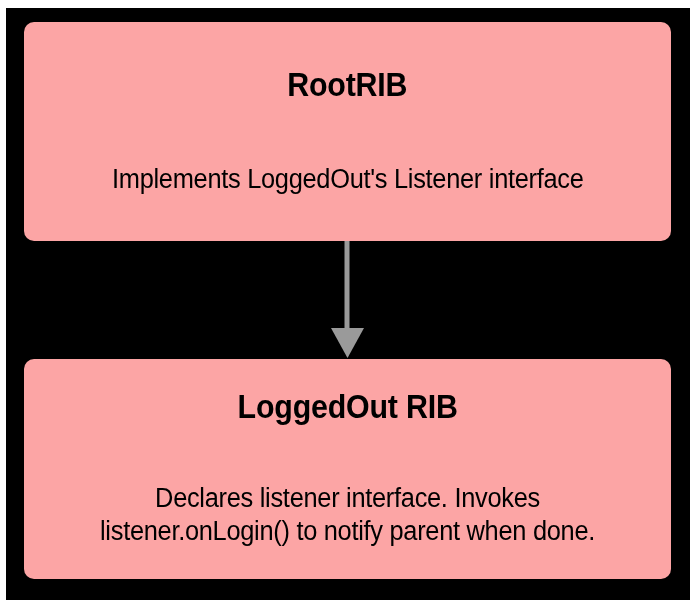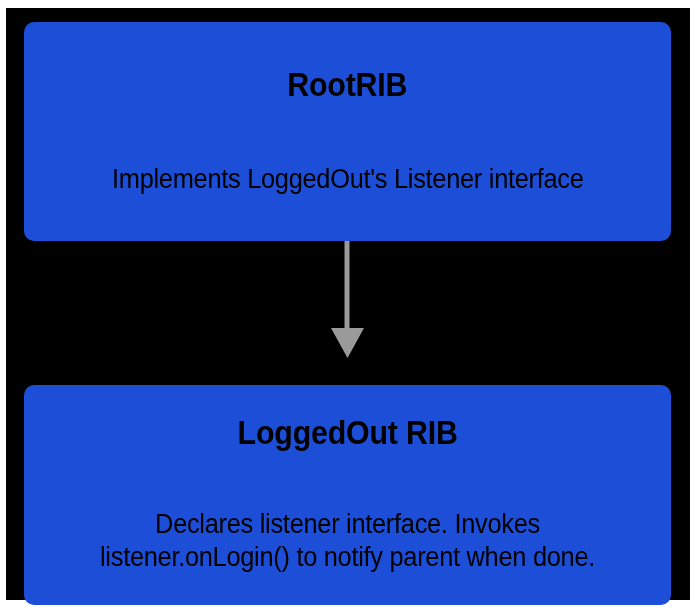--- a/index.html
+++ b/index.html
@@ -28,21 +28,21 @@
     left: 6px;
     top: 8px;
     width: 684px;
     height: 592px;
     background: #000000;
   }
 
   
   .node {
     position: absolute;
-    background: #1d4ed8;
+    background: #fca5a5;
     border-radius: 10px;
     box-sizing: border-box;
     display: flex;
     flex-direction: column;
     align-items: center;
     justify-content: center;
     text-align: center;
     overflow: hidden;
     gap: 47px;
   }
@@ -52,21 +52,20 @@
     top: 22px;
     width: 647px;
     height: 219px;
   }
 
   #node-loggedout {
     left: 24px;
     top: 359px;
     width: 647px;
     height: 220px;
-    margin-top: 26px;
   }
 
   .node-title {
     color: #000000;
     font-weight: bold;
     font-size: 33px;
     line-height: 1.08;
     letter-spacing: -0.2px;
     transform: scaleX(0.92);
     transform-origin: center;

